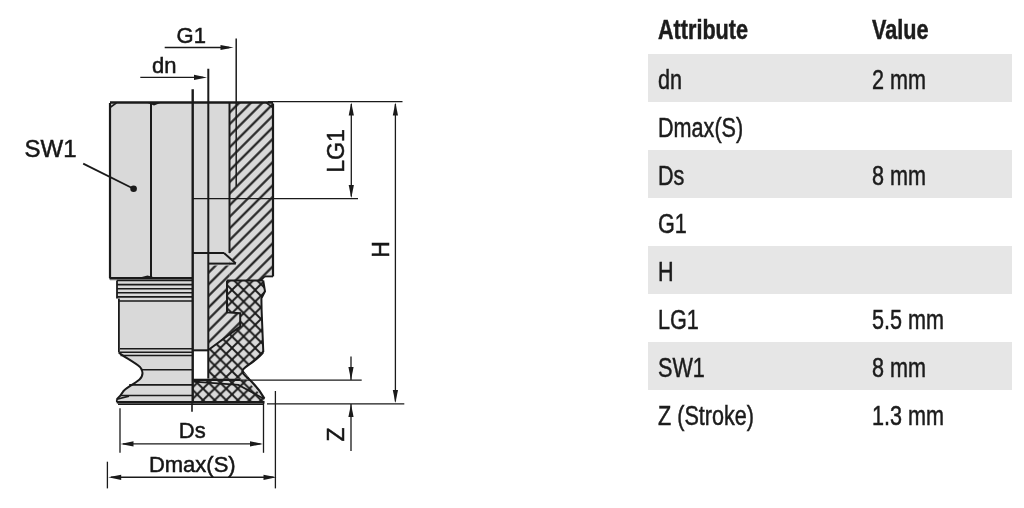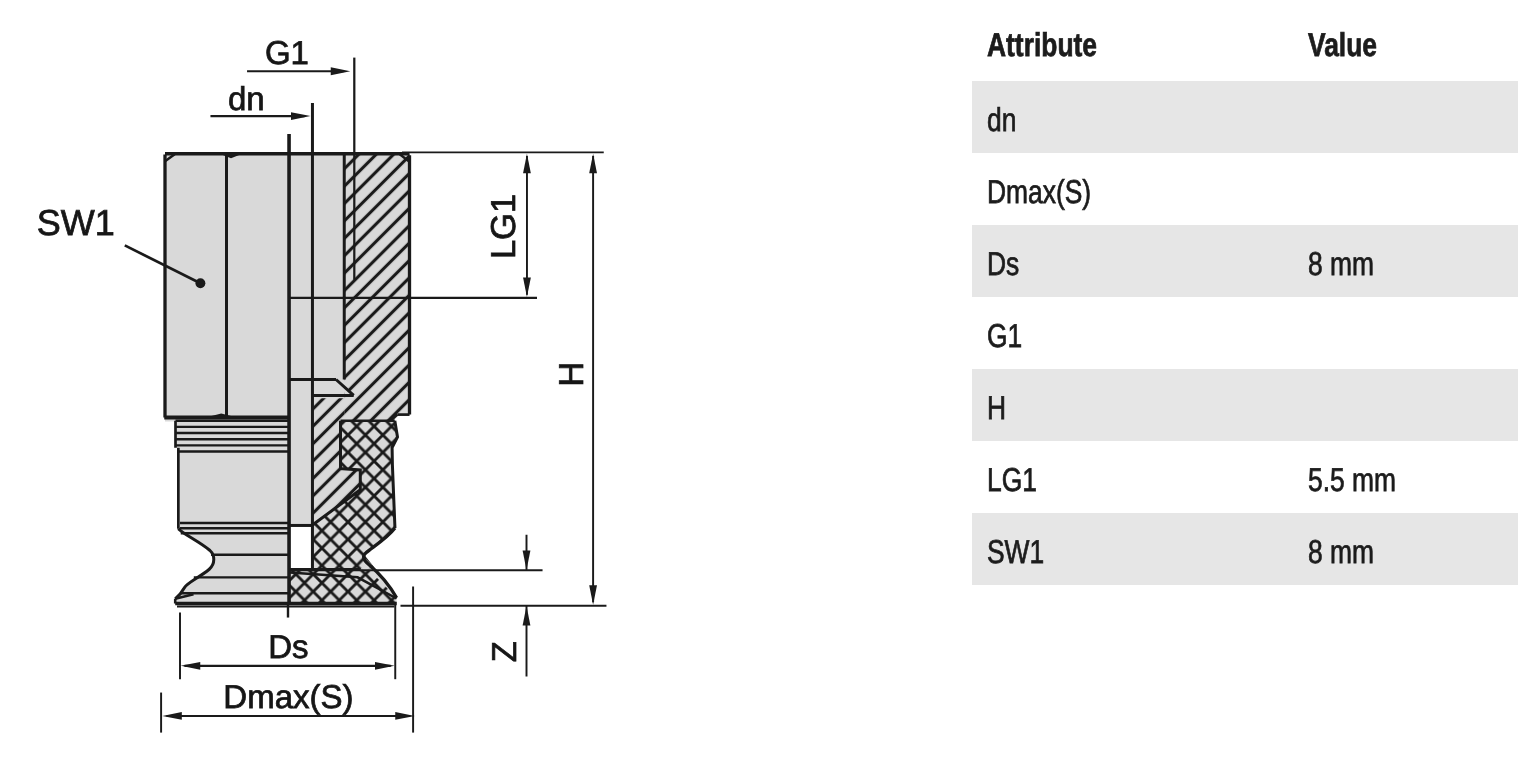--- a/index.html
+++ b/index.html
@@ -2,21 +2,21 @@
 <html><head>
 <meta charset="utf-8">
 <style>
   html,body{margin:0;padding:0;background:#ffffff;width:1024px;height:508px;overflow:hidden;}
   *{box-sizing:border-box;}
   body{font-family:"Liberation Sans", sans-serif;}
   #stage{position:relative;width:1024px;height:508px;}
   #tbl{position:absolute;left:648px;top:6px;width:364px;color:#1c1c1c;}
   .trow{position:relative;height:48px;}
   .gray{background:#e6e6e6;}
-  .c1,.c2{position:absolute;top:2px;height:48px;line-height:48px;font-size:22px;white-space:nowrap;-webkit-text-stroke:0.5px #1c1c1c;}
+  .c1,.c2{position:absolute;top:2px;height:48px;line-height:48px;font-size:27px;white-space:nowrap;-webkit-text-stroke:0.5px #1c1c1c;}
   .c1{left:10px;}
   .c2{left:224px;}
   .sc{display:inline-block;transform:scaleX(0.8);transform-origin:0 50%;}
   .hd .c1,.hd .c2{font-weight:bold;top:0px;}
 </style>
 </head>
 <body>
 <div id="stage">
   <svg width="1024" height="508" viewBox="0 0 1024 508" style="position:absolute;left:0;top:0;">
     <defs>
@@ -153,20 +153,21 @@
     </g>
   </svg>
 
   <div id="tbl">
     <div class="trow hd">
         <span class="c1"><span class="sc">Attribute</span></span>
         <span class="c2"><span class="sc">Value</span></span>
       </div>
     <div class="trow gray">
         <span class="c1"><span class="sc">dn</span></span>
+        <span class="c2"><span class="sc">2 mm</span></span>
       </div>
     <div class="trow">
         <span class="c1"><span class="sc">Dmax(S)</span></span>
       </div>
     <div class="trow gray">
         <span class="c1"><span class="sc">Ds</span></span>
         <span class="c2"><span class="sc">8 mm</span></span>
       </div>
     <div class="trow">
         <span class="c1"><span class="sc">G1</span></span>
@@ -176,15 +177,17 @@
       </div>
     <div class="trow">
         <span class="c1"><span class="sc">LG1</span></span>
         <span class="c2"><span class="sc">5.5 mm</span></span>
       </div>
     <div class="trow gray">
         <span class="c1"><span class="sc">SW1</span></span>
         <span class="c2"><span class="sc">8 mm</span></span>
       </div>
     <div class="trow">
+        <span class="c1"><span class="sc">Z (Stroke)</span></span>
+        <span class="c2"><span class="sc">1.3 mm</span></span>
       </div>
   </div>
 </div>
 
 </body></html>

